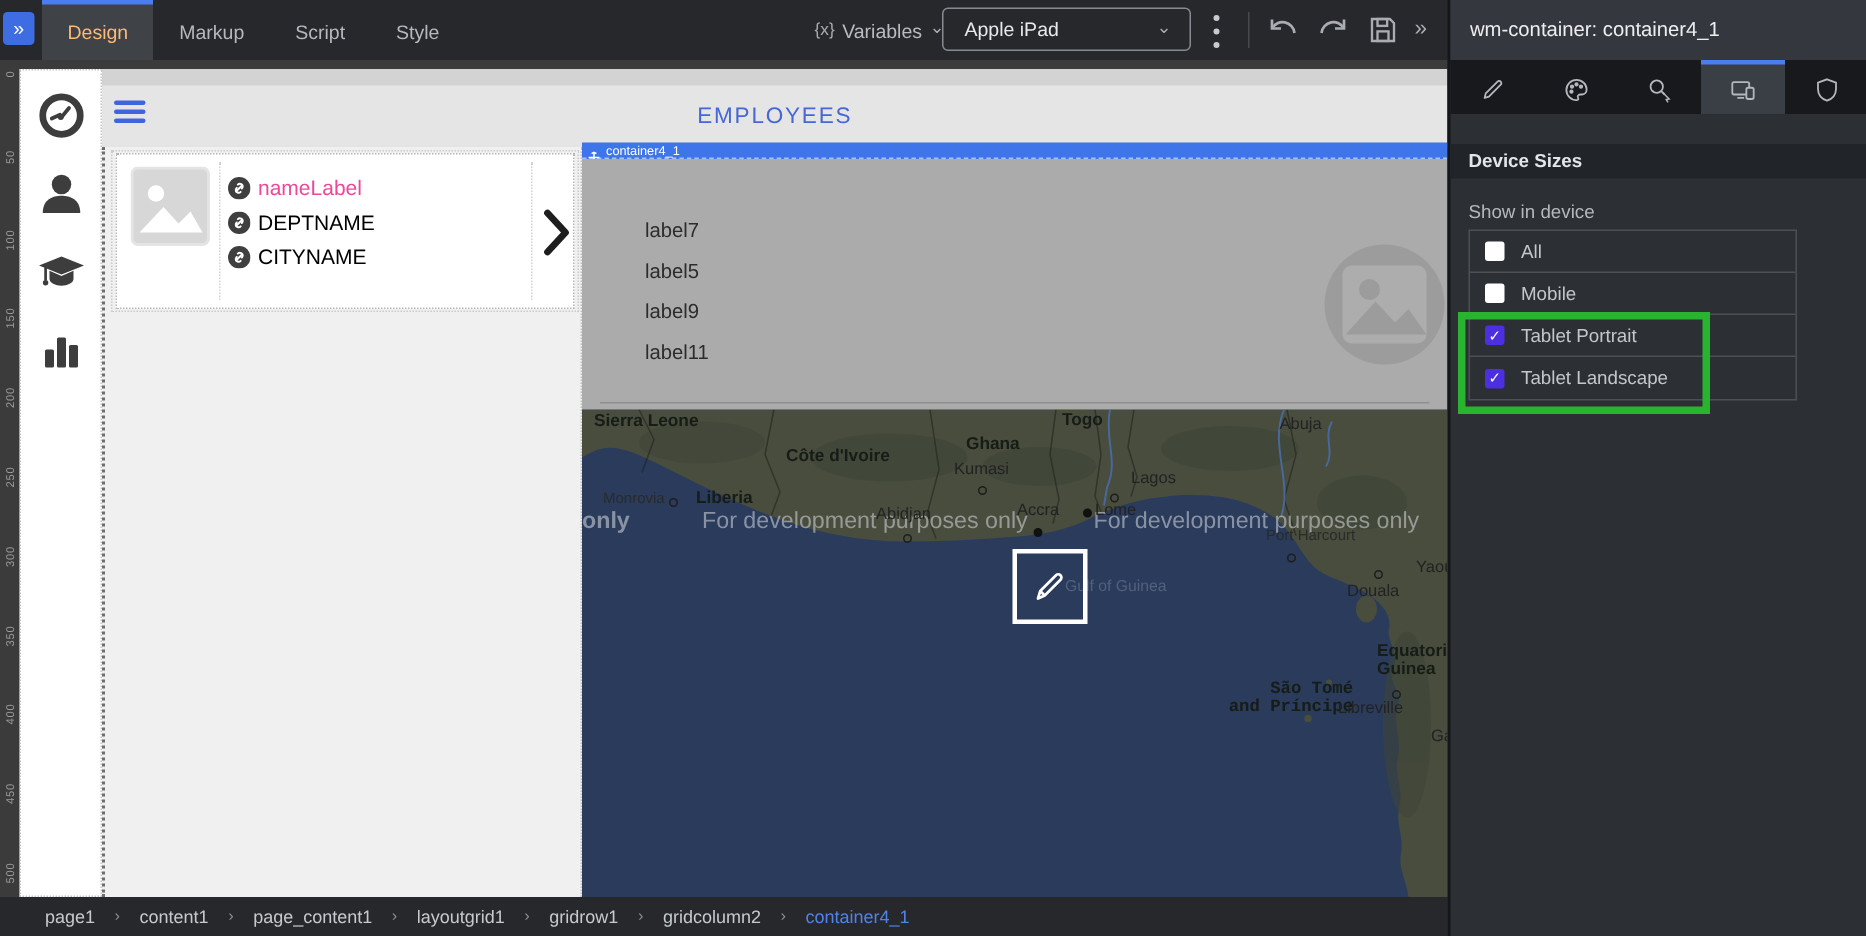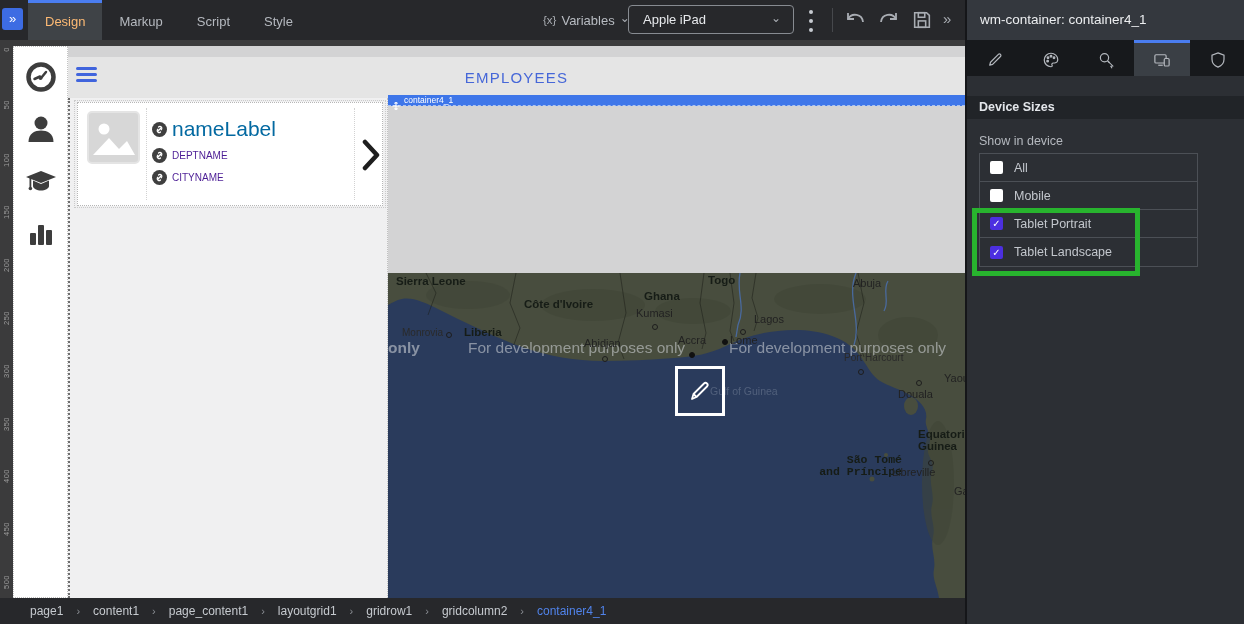--- a/index.html
+++ b/index.html
@@ -61,22 +61,22 @@
   #col1 { left:55px; top:52px; width:320px; height:500px; background:#f0f0f1;
     border-left:2px dotted #6d6d6d; border-right:1px dotted #c0c0c0; }
   #list-outer { left:4px; top:2px; width:312px; height:108px; border:1px dotted #cacaca; }
   #list-card { left:7px; top:4px; width:306px; height:104px; background:#fff; border:1px dotted #b6b6b6; cursor:pointer; }
   #list-imgph { left:9px; top:8px; width:53px; height:53px; color:#d7d7d7; }
   #list-imgph svg { width:100%; height:100%; }
   .vsep { position:absolute; top:5px; bottom:5px; width:0; border-left:1px dotted #d2d2d2; }
   #list-fields { left:74px; top:14px; width:196px; }
   .field-row { display:flex; align-items:center; gap:5px; margin-bottom:7px; }
   .bind-ic { width:15px; height:15px; flex:0 0 15px; }
-  .field-row .txt { font-size:10px; color:#4c1d95; }
-  .field-row.primary .txt { font-size:21px; color:#0369a1; }
+  .field-row .txt { font-size:14px; color:#000000; }
+  .field-row.primary .txt { font-size:14px; color:#ec4899; }
   #list-chevron { left:283px; top:36px; width:20px; height:32px; color:#1e1e1e; }
   #list-chevron svg { width:100%; height:100%; }
 
   
   #col2 { left:375px; top:49px; width:577px; height:503px; }
   #sel-tag { left:0; top:0; width:577px; height:11px; background:#3e76e9;
     border-bottom:1px dashed #a9c2f2; display:flex; align-items:center; gap:4px; padding-left:4px; }
   #sel-tag .mv { width:8px; height:8px; color:#fff; }
   #sel-tag .mv svg { width:100%; height:100%; }
   #sel-tag .lbl { color:#fff; font-size:8.5px; line-height:9px; }
@@ -289,20 +289,36 @@
     <div id="col2" class="abs">
       <div id="sel-tag" class="abs">
         <span class="mv">
           <svg viewBox="0 0 10 10" stroke="currentColor" stroke-width="1.3" fill="none">
               <path d="M5 0.5v9M0.5 5h9M3 1.8L5 0.5l2 1.3M3 8.2L5 9.5l2-1.3"></path>
             </svg>
         </span>
         <span class="lbl">container4_1</span>
       </div>
 
+      <div id="gray-container" class="abs">
+        <div id="container-labels">
+            <div class="glabel" style="top: 40px;">label7</div>
+            <div class="glabel" style="top: 67px;">label5</div>
+            <div class="glabel" style="top: 94px;">label9</div>
+            <div class="glabel" style="top: 121px;">label11</div>
+          </div>
+        <div id="circle-ph" class="abs">
+          <svg viewBox="0 0 60 56">
+              <rect x="2" y="2" width="56" height="52" rx="6" fill="#adadad"></rect>
+            <circle cx="20" cy="18" r="7" fill="#9c9c9c"></circle>
+              <path d="M4 48 L24 26 L37 40 L46 31 L58 48 Z" fill="#9c9c9c"></path>
+            </svg>
+        </div>
+        <div id="gray-sep" class="abs"></div>
+      </div>
 
       <div id="map" class="abs">
         <svg class="land" width="577" height="325" viewBox="0 0 577 325">
           <path fill="#484d3e" d="M0 0 H577 V325 H551
             C549 312 544 306 546 296 C548 284 542 276 545 264 C548 252 541 244 544 232
             C547 220 540 210 544 198 C548 188 536 182 541 172 C545 162 536 154 538 146
             C540 136 532 128 522 122 C512 116 500 113 492 108 C484 103 480 94 474 86
             C468 76 458 68 444 63 C428 57 408 56 390 58 C368 60 352 66 338 73
             C322 81 304 84 286 85 C262 87 238 88 214 88 C188 88 160 83 134 74
             C106 64 78 50 52 37 C36 29 24 24 14 26 C8 27 4 30 0 32 Z"></path>

